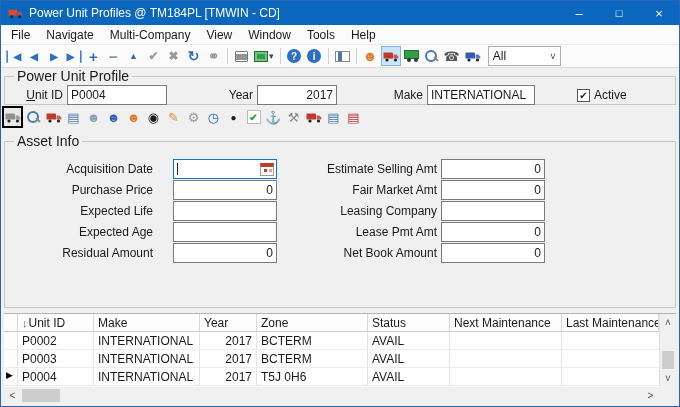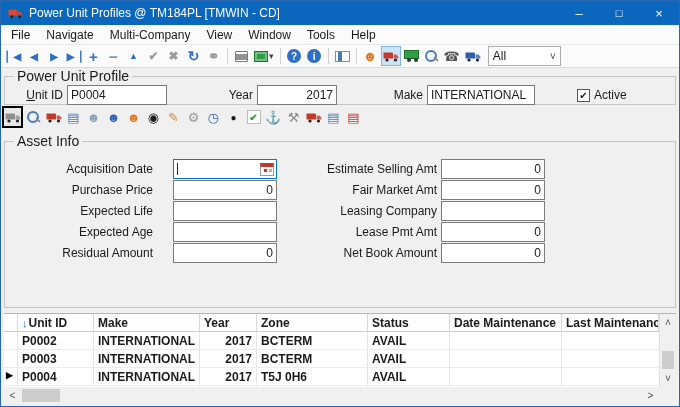--- a/index.html
+++ b/index.html
@@ -86,21 +86,21 @@
     align-items:center;padding:0 2px;}
   .datewrap .caret-line{width:1px;height:12px;background:#222;margin-left:1px;}
   .datewrap .sp{flex:1;}
   .i-cal{width:14px;height:13px;background:#fff;border:1px solid #9a9a9a;border-top:4px solid #c0392b;
     position:relative;}
   .i-cal::after{content:"";position:absolute;left:3px;top:2px;width:3px;height:3px;background:#c0392b;
     box-shadow:5px 0 #d8a0a0;}
   
   .grid-area{position:absolute;left:3px;right:3px;top:312px;height:74px;background:#fff;
     border-top:1px solid #b5b5b5;}
-  .grid{position:absolute;left:0;top:0;right:17px;bottom:0;overflow:hidden;background:#fff;font-weight:bold;}
+  .grid{position:absolute;left:0;top:0;right:17px;bottom:0;overflow:hidden;background:#fff;}
   .trow{display:flex;height:18px;align-items:stretch;}
   .tcell{padding:2px 4px 0 4px;border-right:1px solid #e4e4e4;border-bottom:1px solid #ececec;
     white-space:nowrap;overflow:hidden;font-size:12px;}
   .thead .tcell{border-right:1px solid #d8d8d8;border-bottom:1px solid #c9c9c9;background:#fdfdfd;}
   .c0{width:14px;padding:2px 1px 0 2px;}
   .c1{width:76px;}
   .c2{width:106px;}
   .c3{width:57px;text-align:right;}
   .c4{width:111px;}
   .c5{width:82px;}
@@ -323,21 +323,21 @@
 
   <div class="grid-area">
     <div class="grid">
       <div class="trow thead">
         <div class="tcell c0"></div>
         <div class="tcell c1"><span class="sortg">↓</span><span>Unit ID</span></div>
         <div class="tcell c2">Make</div>
         <div class="tcell c3" style="text-align:left">Year</div>
         <div class="tcell c4">Zone</div>
         <div class="tcell c5">Status</div>
-        <div class="tcell c6">Date Maintenance</div>
+        <div class="tcell c6">Next Maintenance</div>
         <div class="tcell c7">Last Maintenance</div>
       </div>
       <div class="trow">
         <div class="tcell c0 rowind"></div>
         <div class="tcell c1">P0002</div>
         <div class="tcell c2">INTERNATIONAL</div>
         <div class="tcell c3">2017</div>
         <div class="tcell c4">BCTERM</div>
         <div class="tcell c5">AVAIL</div>
         <div class="tcell c6"></div>

